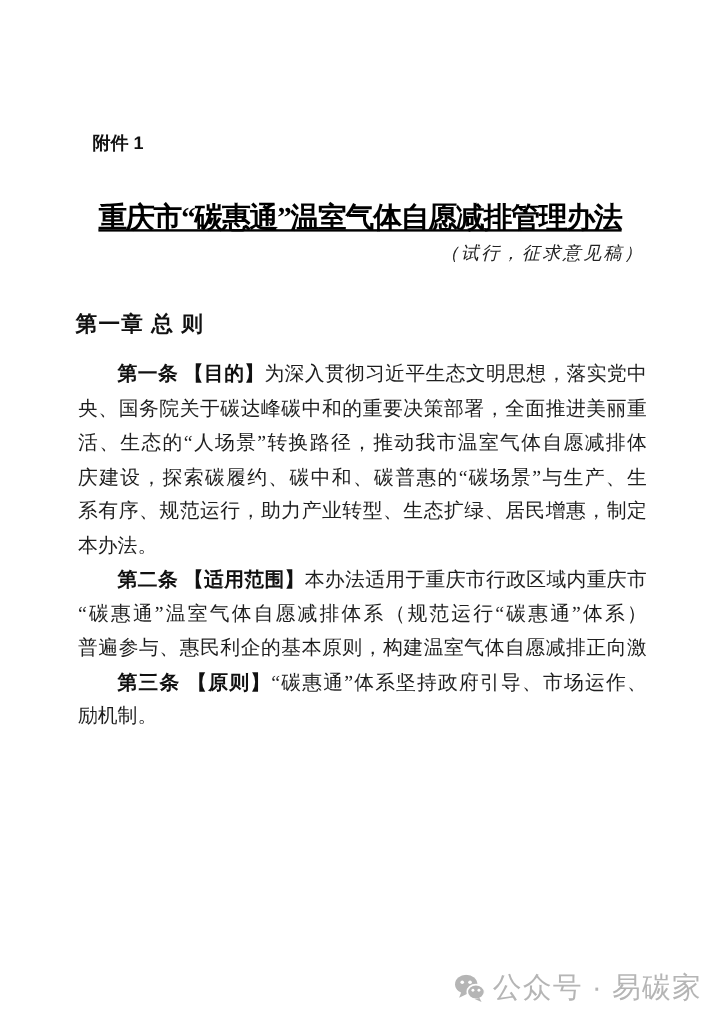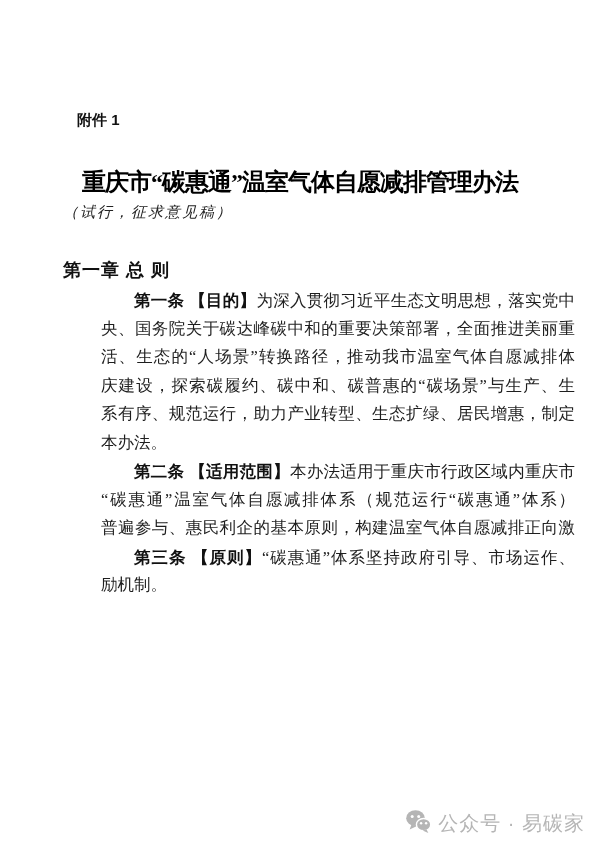--- a/index.html
+++ b/index.html
@@ -5,42 +5,42 @@
   html,body{margin:0;padding:0;background:#ffffff;}
   .page{position:relative;width:600px;height:848px;background:#ffffff;overflow:hidden;
         font-family:"Liberation Serif","DejaVu Serif",serif;color:#1e1e1e;}
 
   .attachment{position:absolute;left:77px;top:109px;height:22px;line-height:22px;
       font-size:15px;font-weight:bold;
       font-family:"Liberation Sans","DejaVu Sans",sans-serif;color:#111;}
 
   .title{position:absolute;left:63px;top:167px;width:474px;height:30px;line-height:30px;
       margin:0;text-align:center;font-size:24px;font-weight:bold;letter-spacing:-1px;
-      font-family:"Liberation Serif","DejaVu Serif",serif;color:#000;}
+      font-family:"Liberation Serif","DejaVu Serif",serif;color:#000;text-decoration:underline;}
 
   .subtitle{position:absolute;left:63px;top:202px;width:474px;height:20px;line-height:20px;
-      text-align:left;font-size:15px;font-style:italic;letter-spacing:2px;color:#222;}
+      text-align:right;font-size:15px;font-style:italic;letter-spacing:2px;color:#222;}
 
   .chapter{position:absolute;left:63px;top:256px;width:474px;height:28px;line-height:28px;
       font-size:18px;font-weight:bold;letter-spacing:1px;
       font-family:"Liberation Sans","DejaVu Sans",sans-serif;color:#111;}
 
-  .bodytext{position:absolute;left:65px;top:286px;width:474px;
-      font-size:16.5px;line-height:28.5px;color:#1e1e1e;margin-left:36px;}
+  .bodytext{position:absolute;left:65px;top:298px;width:474px;
+      font-size:16.5px;line-height:28.5px;color:#1e1e1e;}
   .para{margin:0;padding:0;}
   .ln{height:28.5px;overflow:hidden;text-align:justify;}
   .ln.j{text-align-last:justify;}
   .first{text-indent:2em;}
   .lead{font-weight:bold;color:#111;
       font-family:"Liberation Sans","DejaVu Sans",sans-serif;}
 
   .watermark{position:absolute;top:810px;right:15px;height:26px;
-      display:flex;gap:7px;
+      display:flex;align-items:center;gap:7px;
       font-family:"Liberation Sans","DejaVu Sans",sans-serif;
-      font-size:20px;letter-spacing:1px;color:#b5b5b5;}
+      font-size:24px;letter-spacing:1px;color:#b5b5b5;}
   .watermark .wicon{display:block;flex:0 0 auto;}
 </style>
 </head>
 <body>
 
 <div class="page">
 
   <div class="attachment">附件 1</div>
 
   <h1 class="title">重庆市“碳惠通”温室气体自愿减排管理办法</h1>

